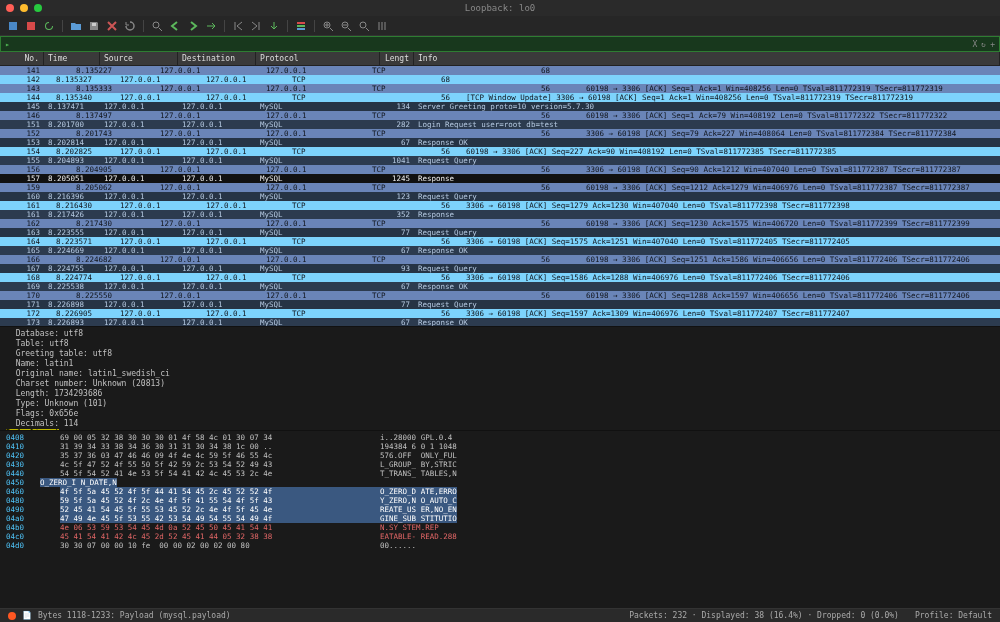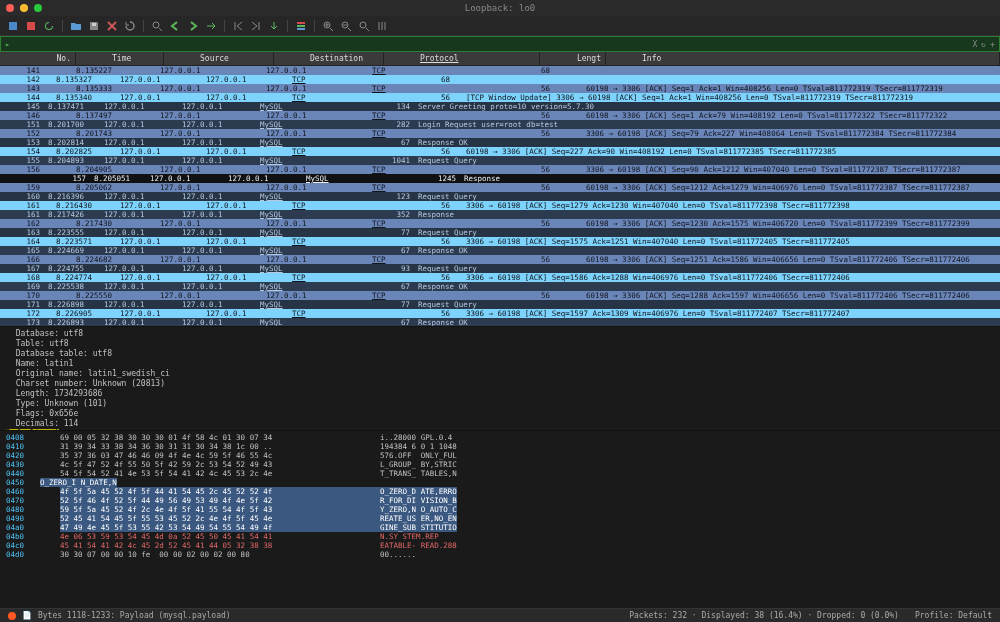--- a/index.html
+++ b/index.html
@@ -55,45 +55,45 @@
 .filter-right { display: flex; gap: 4px; color: #888; margin-left: auto; }
 
 .packet-header {
   height: 14px;
   background: #3a3a3a;
   display: flex;
   font-size: 8px;
   color: #ddd;
   border-bottom: 1px solid #222;
 }
-.packet-header div { padding: 2px 4px; border-right: 1px solid #222; margin-left: 32px; }
+.packet-header div { padding: 2px 4px; border-right: 1px solid #222; }
 .packet-list {
   height: 260px;
   overflow: hidden;
   background: #262d35;
 }
 .packet-row {
   height: 9px;
   display: flex;
   font-size: 7.5px;
   line-height: 9px;
   white-space: nowrap;
 }
 .packet-row:nth-child(even) { background: #2d3541; }
 .packet-row.tcp { background: #6a85b8; color: #10141b; gap: 28px; }
 .packet-row.tcp-odd { background: #7dd3fc; color: #10141b; gap: 8px; }
 .packet-row.mysql { background: #263445; color: #b4c8e0; }
 .packet-row.mysql-odd { background: #2c3b4f; color: #b4c8e0; }
-.packet-row.sel { background: #111; color: #eee; padding-left: 46px; }
+.packet-row.sel { background: #111; color: #eee; }
 .packet-row .c { padding: 0 4px; overflow: hidden; }
 .col-no { width: 44px; text-align: right; }
 .col-time { width: 56px; }
 .col-src { width: 78px; }
 .col-dst { width: 78px; }
-.col-proto { width: 124px; text-decoration: underline; }
+.col-proto { width: 124px; }
 .col-len { width: 34px; text-align: right; }
 .col-info { flex: 1; }
 
 .detail-pane {
   height: 104px;
   background: #1a1a1a;
   padding: 2px 6px;
   overflow: hidden;
   border-top: 1px solid #111;
 }
@@ -532,42 +532,41 @@
       <span class="c col-proto">MySQL</span>
       <span class="c col-len">67</span>
       <span class="c col-info">Response OK</span>
     </div>
   </div>
 
 <div class="detail-pane">
   <div id="detail-lines">
       <div class="detail-line">  Database: utf8</div>
       <div class="detail-line">  Table: utf8</div>
-      <div class="detail-line">  Database table: utf8</div>
+      <div class="detail-line">  Greeting table: utf8</div>
       <div class="detail-line">  Name: latin1</div>
       <div class="detail-line">  Original name: latin1_swedish_ci</div>
       <div class="detail-line">  Charset number: Unknown (20813)</div>
       <div class="detail-line">  Length: 1734293686</div>
       <div class="detail-line">  Type: Unknown (101)</div>
       <div class="detail-line">  Flags: 0x656e</div>
       <div class="detail-line">  Decimals: 114</div>
     </div>
   <div class="detail-line"><span class="detail-highlight-yellow">Default: ci</span></div>
 
 </div>
 
 <div class="hex-pane" id="hex-pane">
     <div class="hex-line"><span class="hex-off">0408</span><span class="hex-bytes">69 00 05 32 38 30 30 30 01 4f 58 4c 01 30 07 34</span><span class="hex-ascii">i..28000 GPL.0.4</span></div>
     <div class="hex-line"><span class="hex-off">0410</span><span class="hex-bytes">31 39 34 33 38 34 36 30 31 31 30 34 38 1c 00 ..</span><span class="hex-ascii">194384 6 0 1 1048</span></div>
     <div class="hex-line"><span class="hex-off">0420</span><span class="hex-bytes">35 37 36 03 47 46 46 09 4f 4e 4c 59 5f 46 55 4c</span><span class="hex-ascii">576.OFF  ONLY_FUL</span></div>
     <div class="hex-line"><span class="hex-off">0430</span><span class="hex-bytes">4c 5f 47 52 4f 55 50 5f 42 59 2c 53 54 52 49 43</span><span class="hex-ascii">L_GROUP_ BY,STRIC</span></div>
     <div class="hex-line"><span class="hex-off">0440</span><span class="hex-bytes">54 5f 54 52 41 4e 53 5f 54 41 42 4c 45 53 2c 4e</span><span class="hex-ascii">T_TRANS_ TABLES,N</span></div>
     <div class="hex-line"><span class="hex-off">0450</span><span class="hex-ascii hexsel">O_ZERO_I N_DATE,N</span></div>
     <div class="hex-line"><span class="hex-off">0460</span><span class="hex-bytes hexsel">4f 5f 5a 45 52 4f 5f 44 41 54 45 2c 45 52 52 4f</span><span class="hex-ascii hexsel">O_ZERO_D ATE,ERRO</span></div>
-    <div class="hex-line"><span class="hex-off">0470</span><span class="hex-bytes hexsel">52 5f 46 4f 52 5f 44 49 56 49 53 49 4f 4e 5f 42</span><span class="hex-ascii hexsel">R_FOR_DI VISION_B</span></div>
     <div class="hex-line"><span class="hex-off">0480</span><span class="hex-bytes hexsel">59 5f 5a 45 52 4f 2c 4e 4f 5f 41 55 54 4f 5f 43</span><span class="hex-ascii hexsel">Y_ZERO,N O_AUTO_C</span></div>
     <div class="hex-line"><span class="hex-off">0490</span><span class="hex-bytes hexsel">52 45 41 54 45 5f 55 53 45 52 2c 4e 4f 5f 45 4e</span><span class="hex-ascii hexsel">REATE_US ER,NO_EN</span></div>
     <div class="hex-line"><span class="hex-off">04a0</span><span class="hex-bytes hexsel">47 49 4e 45 5f 53 55 42 53 54 49 54 55 54 49 4f</span><span class="hex-ascii hexsel">GINE_SUB STITUTIO</span></div>
     <div class="hex-line"><span class="hex-off">04b0</span><span class="hex-bytes hexred">4e 06 53 59 53 54 45 4d 0a 52 45 50 45 41 54 41</span><span class="hex-ascii hexred">N.SY STEM.REP</span></div>
     <div class="hex-line"><span class="hex-off">04c0</span><span class="hex-bytes hexred">45 41 54 41 42 4c 45 2d 52 45 41 44 05 32 38 38</span><span class="hex-ascii hexred">EATABLE- READ.288</span></div>
     <div class="hex-line"><span class="hex-off">04d0</span><span class="hex-bytes">30 30 07 00 00 10 fe  00 00 02 00 02 00 80</span><span class="hex-ascii">00......</span></div>
   </div>
 
 <div class="statusbar">
   <div class="status-left">

